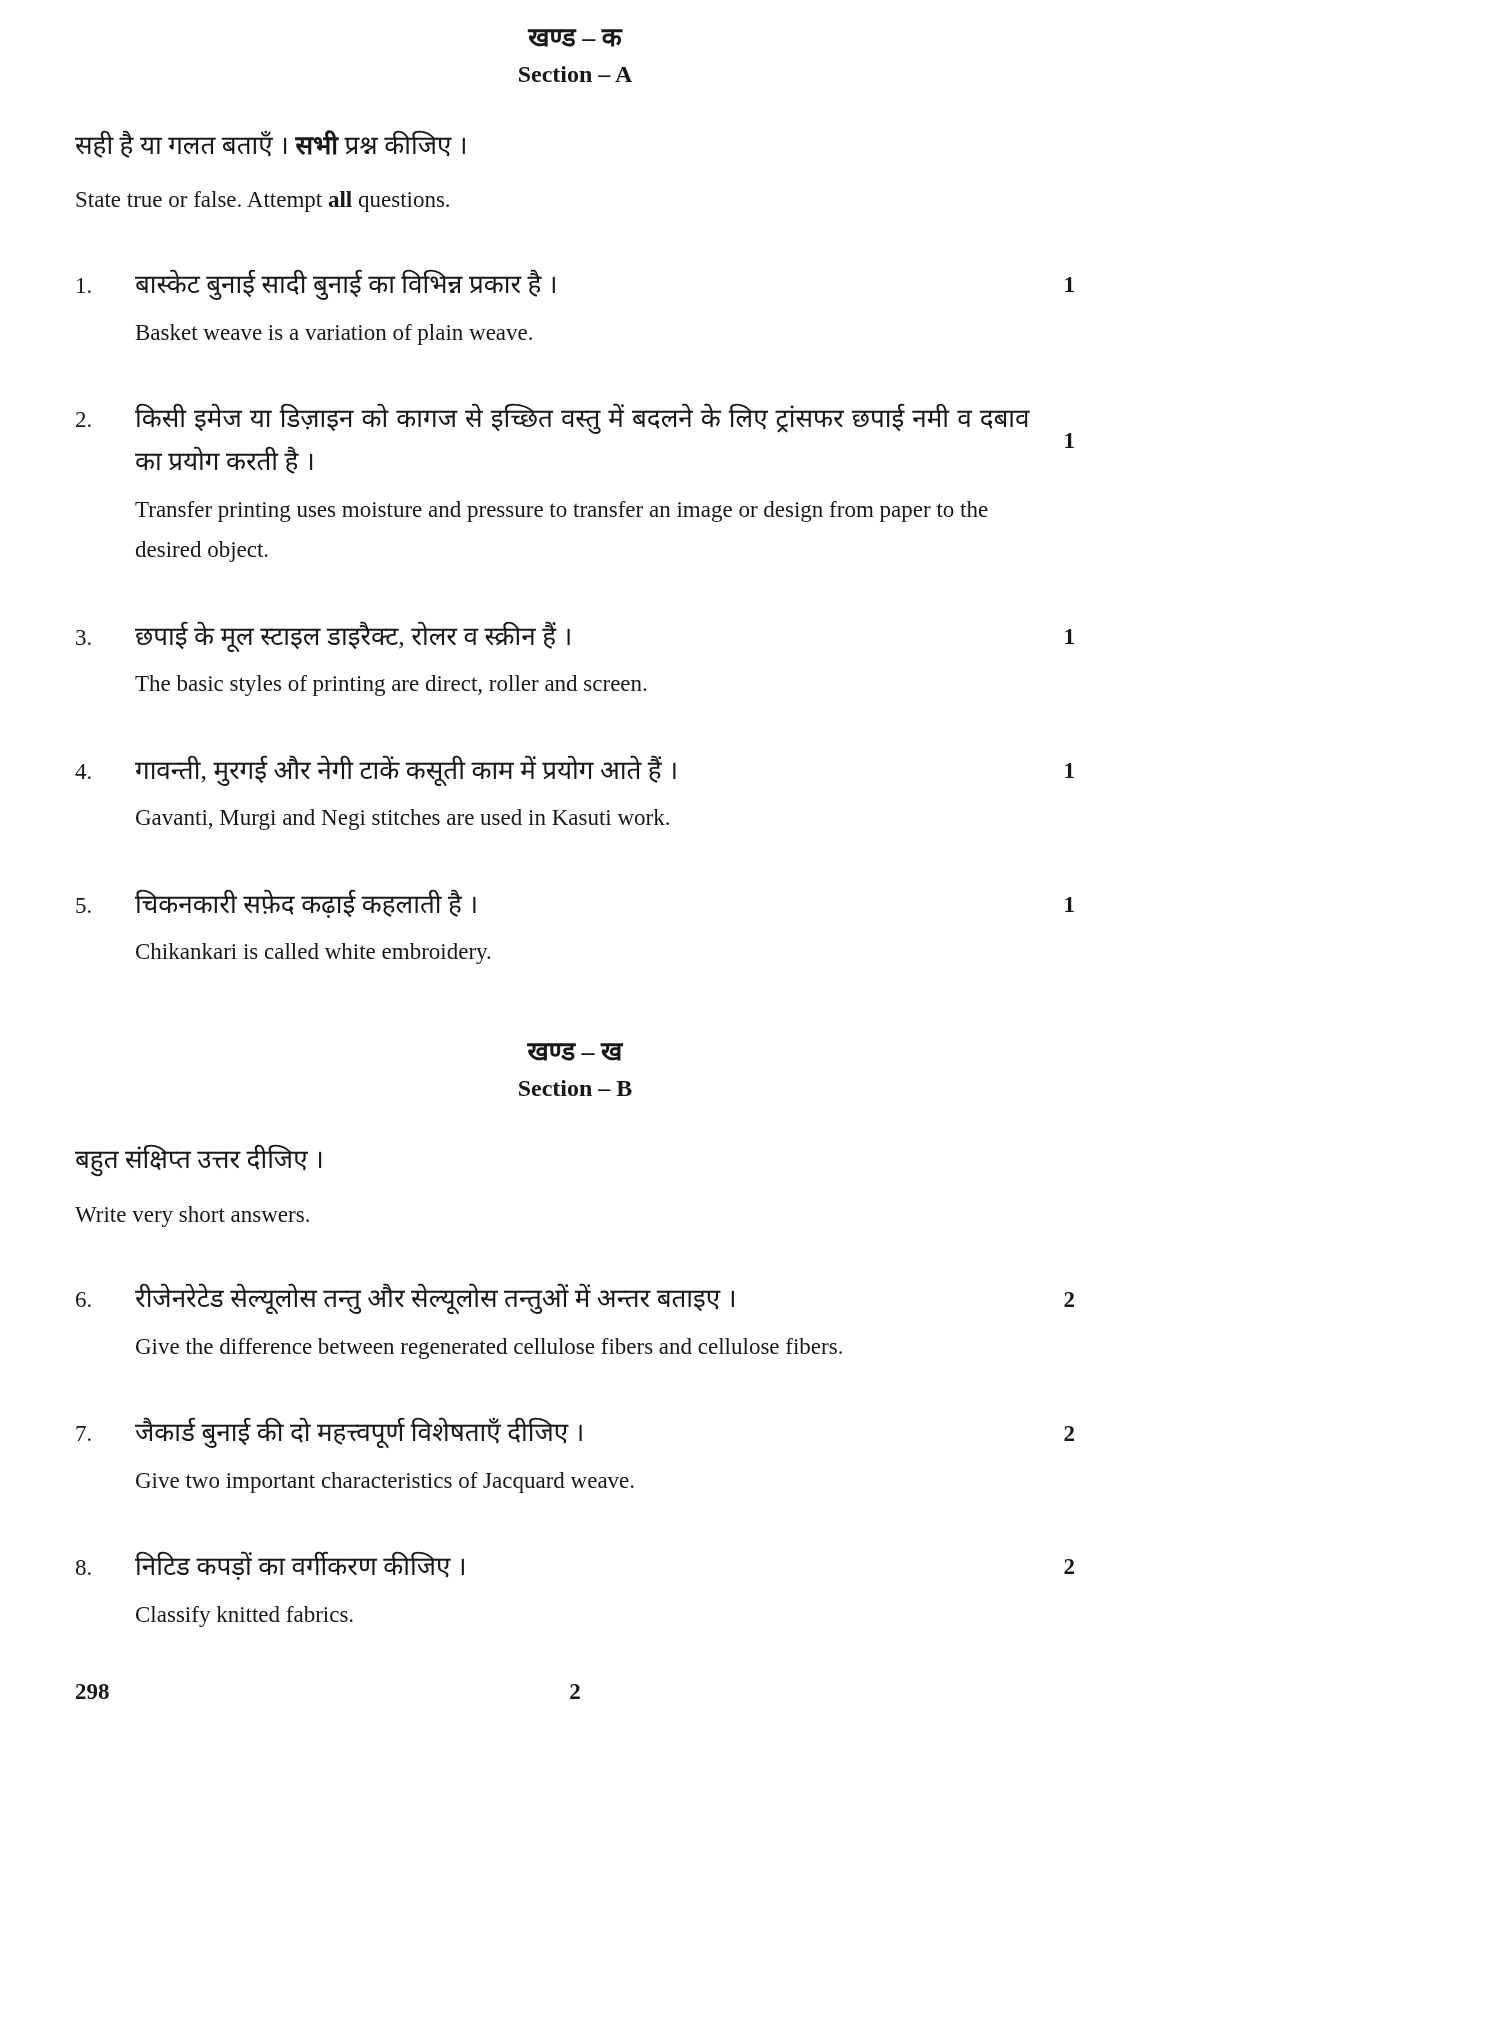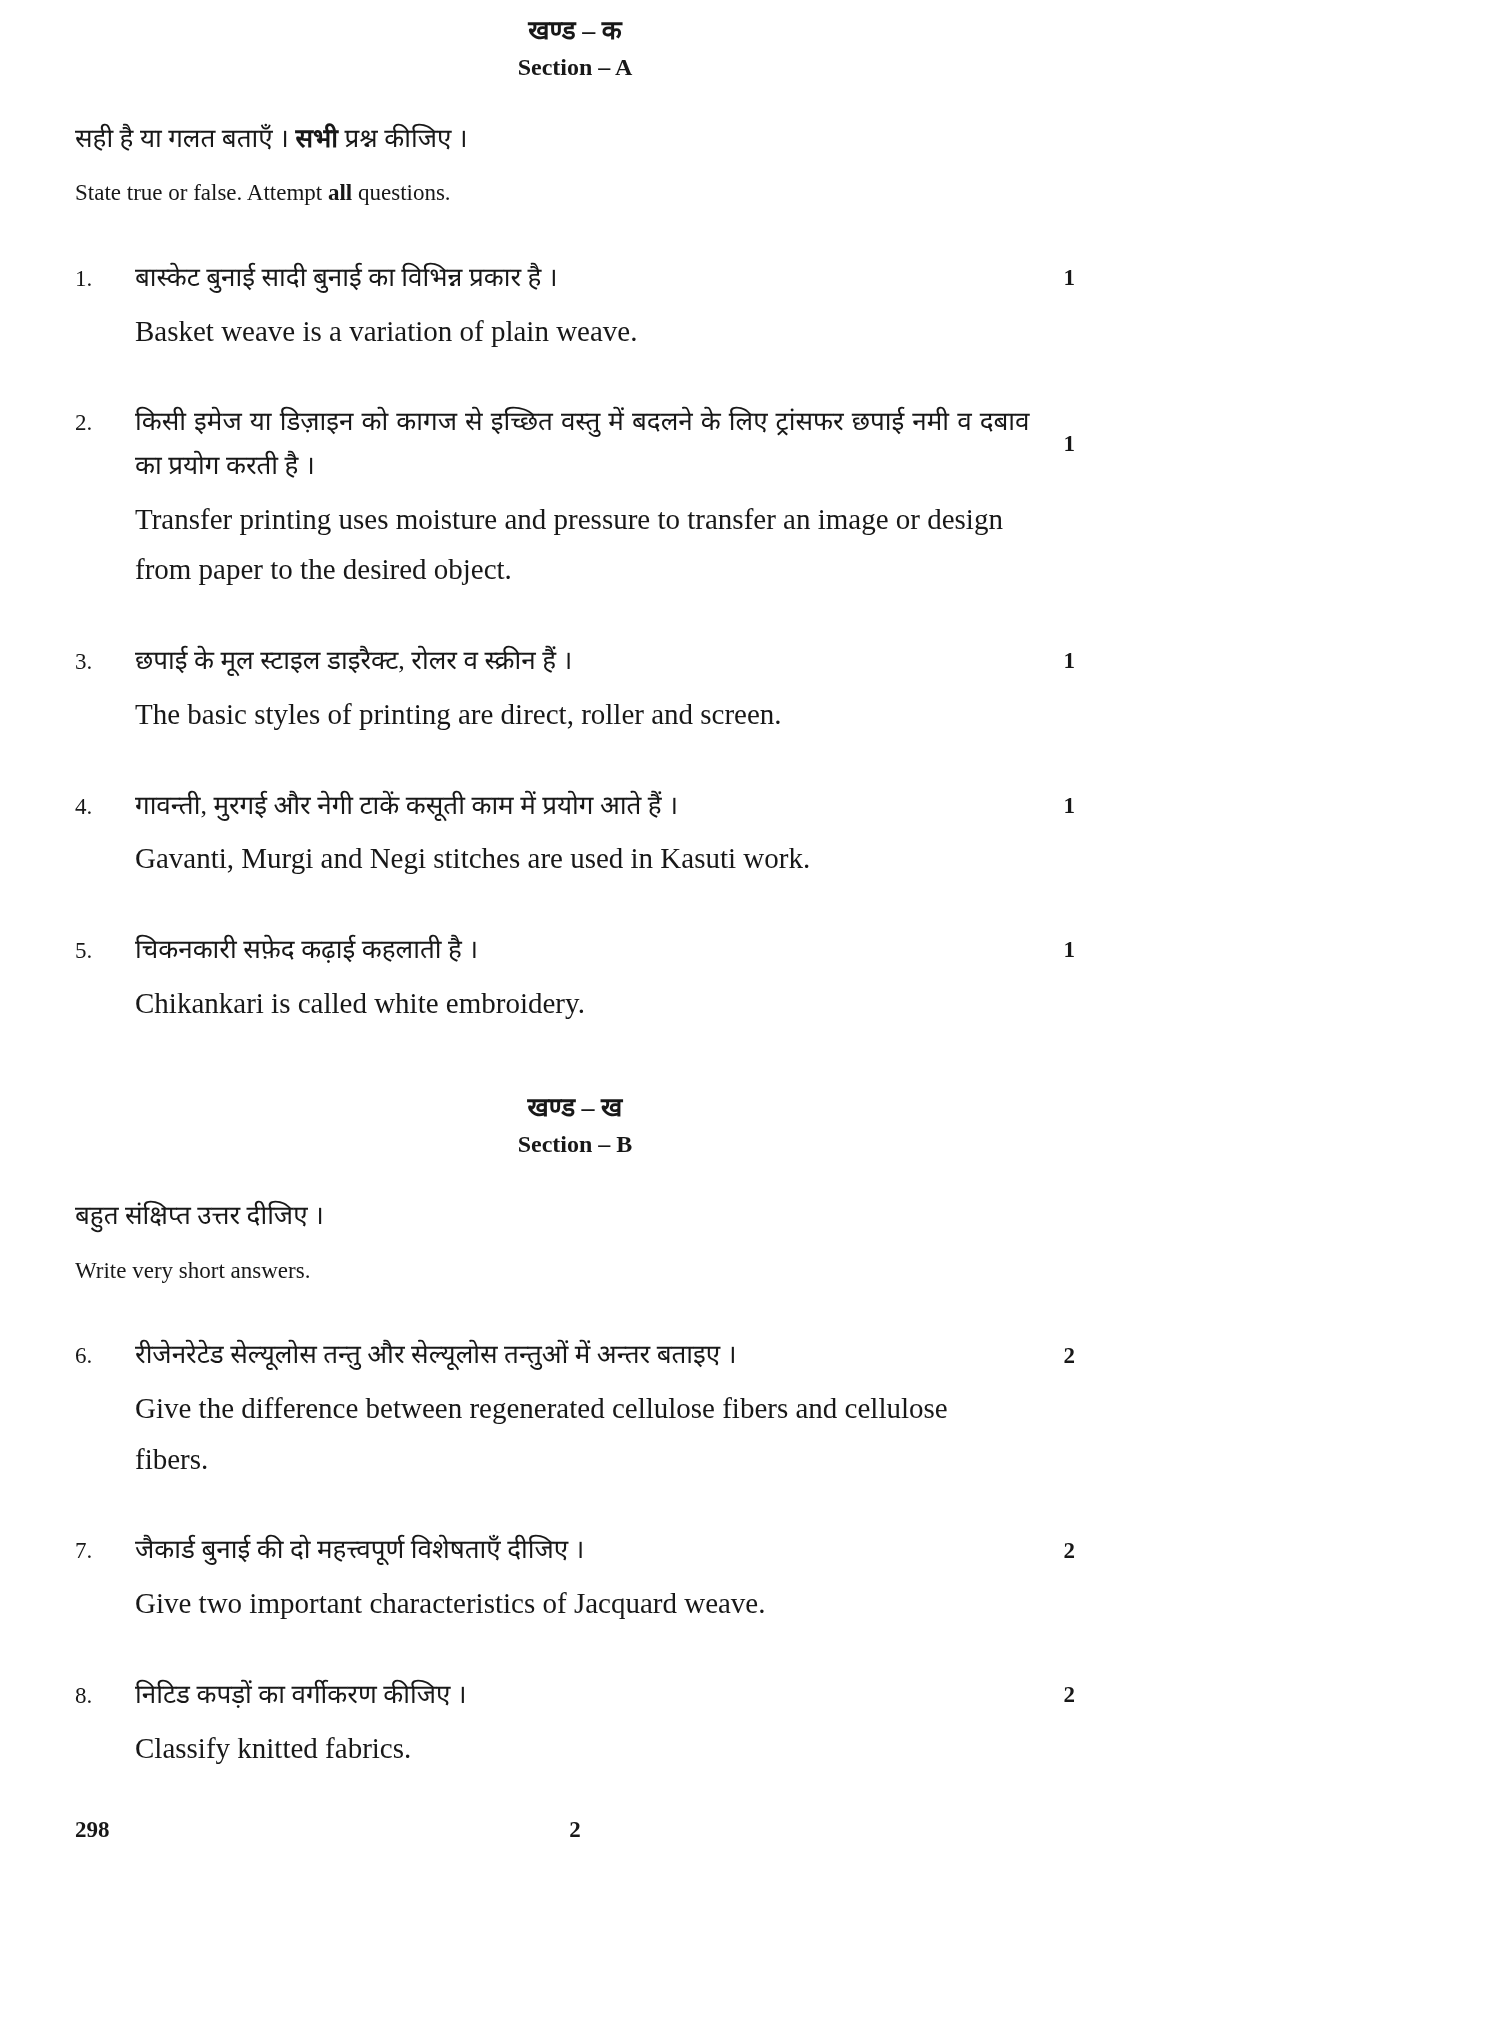--- a/index.html
+++ b/index.html
@@ -9,21 +9,21 @@
     height: 2034px;
     position: relative;
     font-family: "Liberation Serif", serif;
     color: #181818;
     overflow: hidden;
   }
   .page {
     position: relative;
     width: 1000px;
     margin-left: 75px;
-    padding-top: 15px;
+    padding-top: 22px;
   }
   .center { text-align: center; }
   .sec-head-hindi {
     font-size: 26px;
     font-weight: bold;
     line-height: 1.25;
   }
   .sec-head-eng {
     font-size: 24px;
     font-weight: bold;
@@ -65,21 +65,21 @@
     padding-right: 10px;
   }
   .q-marks {
     flex: 0 0 auto;
     font-size: 23px;
     font-weight: bold;
     line-height: 1.7;
     margin-left: 24px;
   }
   .q-eng {
-    font-size: 29px;
+    font-size: 23px;
     line-height: 1.75;
     margin-top: 6px;
     padding-right: 70px;
   }
   .section-b-block { margin-top: 64px; }
   .footer {
     position: relative;
     margin-top: 44px;
     height: 34px;
   }

